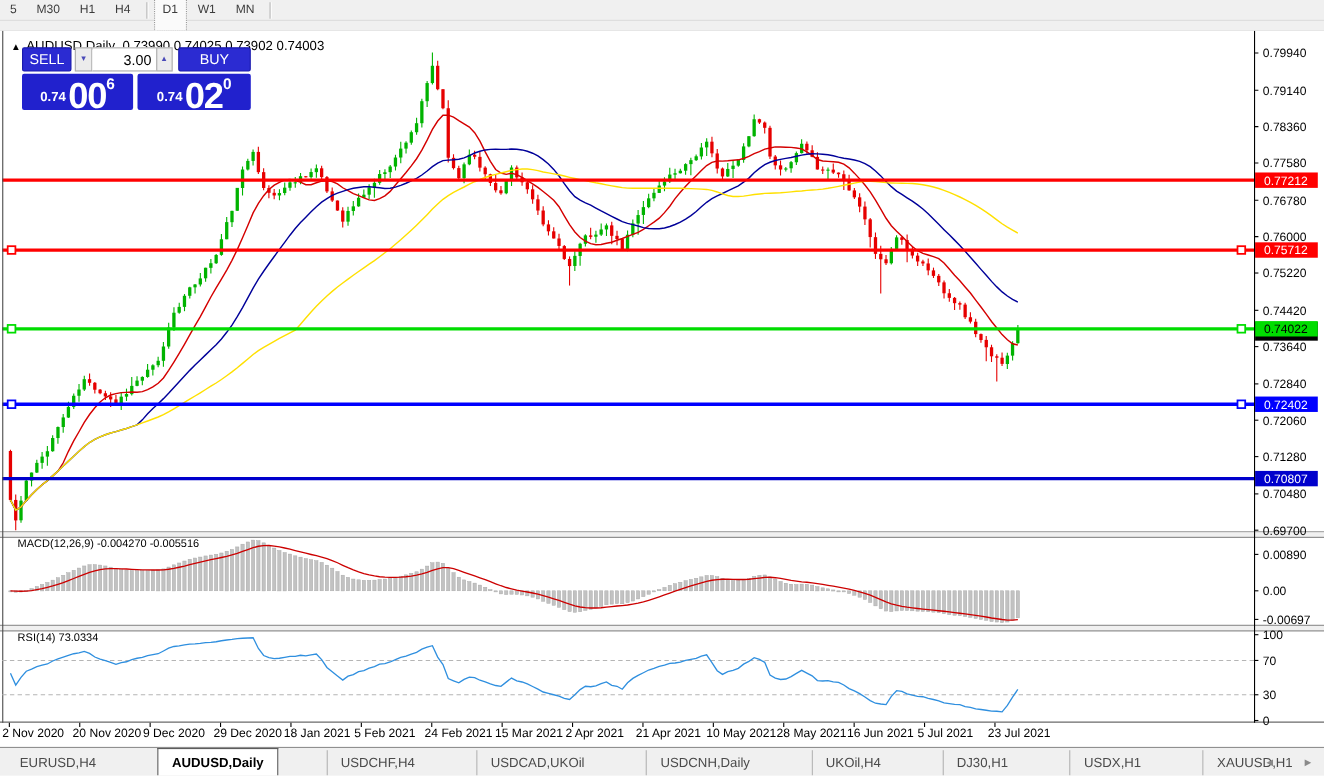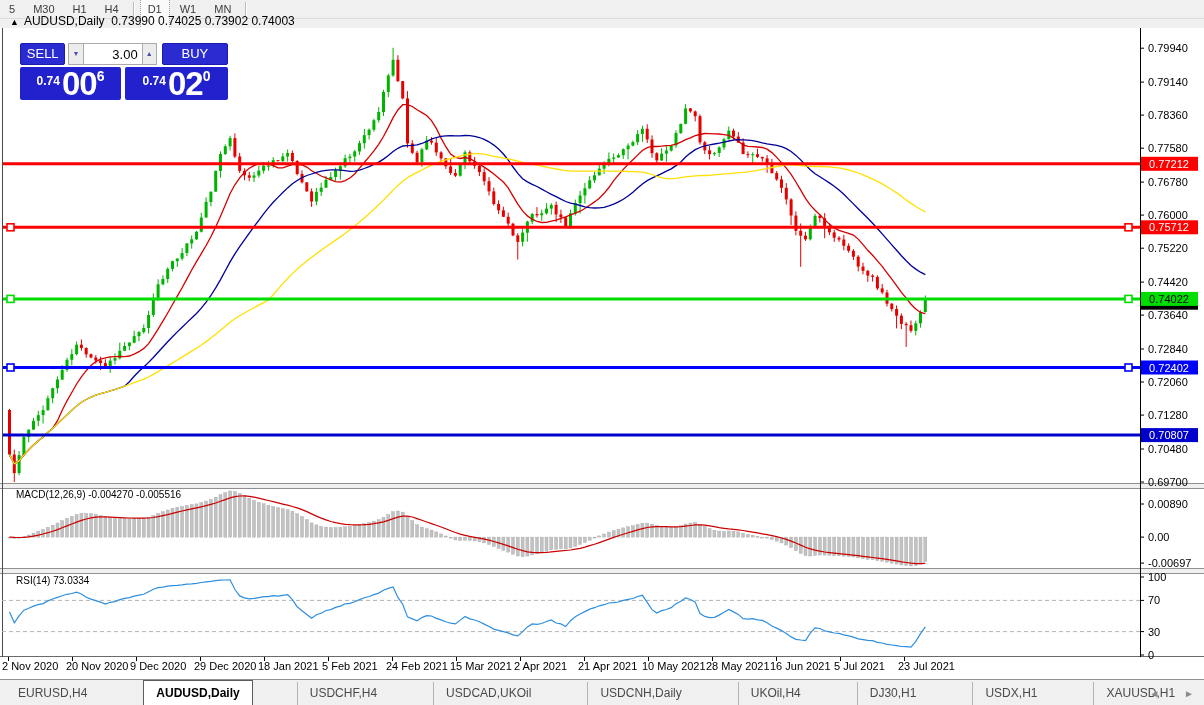--- a/index.html
+++ b/index.html
@@ -11,37 +11,37 @@
     background:#f0f0f0; border-bottom:1px solid #dcdcdc; display:flex; align-items:center; }
   .tf-btn { font-size:11px; color:#3c3c3c; padding:2px 8px; margin:0 1px; }
   .tf-btn.active { background:#fafafa; border:1px dotted #9a9a9a; padding:13px 7px; }
   .tf-sep { width:1px; height:15px; background:#b8b8b8; margin:0 5px; box-shadow:1px 0 0 #fff; }
 
   
   .chart-shell { position:absolute; top:28px; left:0; width:1204px; height:651px;
     background:#fff; border-top:1px solid #b0b0b0; }
   svg#chart-svg { position:absolute; top:28px; left:0; }
 
-  .chart-title { position:absolute; top:14px; left:10px; font-size:12px; color:#000; z-index:5; }
+  .chart-title { position:absolute; top:34px; left:10px; font-size:12px; color:#000; z-index:5; }
   .chart-title .arrow { font-size:9px; margin-right:5px; }
 
   
   .trade-panel { position:absolute; top:43px; left:8px; width:220px; z-index:6;padding-left:12px; }
   .tp-row1 { display:flex; height:22px; }
   .tp-btn { background:#2b2bd2; color:#fff; font-size:13px; text-align:center;
     line-height:20px; border:1px solid #1a1aad; border-radius:2px; }
   .sell-btn { width:48px; margin-right:3px; }
   .buy-btn  { width:70px; margin-left:5px; }
   .spin-btn { width:16px; background:#ececec; border:1px solid #ababab; color:#4a4ab8;
     font-size:7px; text-align:center; line-height:20px; }
   .vol-input { width:58px; border:1px solid #ababab; border-left:none; border-right:none;
     font-size:13px; text-align:right; padding:0 4px; font-family:"Liberation Sans",sans-serif; }
   .tp-row2 { display:flex; margin-top:2px; height:33px; }
   .price-box { background:#2121cd; color:#fff; border-radius:2px; display:flex;
-    align-items:center; justify-content:center; }
+    align-items:flex-end; justify-content:center; }
   .sell-box { width:107px; margin-right:4px; }
   .buy-box  { width:109px; }
   .p-small { font-size:12px; font-weight:bold; margin:0 2px 5px 0; }
   .p-big { font-size:33px; font-weight:bold; line-height:27px; letter-spacing:-1px; }
   .p-sup { font-size:14px; font-weight:bold; align-self:flex-start; margin-top:1px; }
 
   
   .ind-label { position:absolute; left:16px; font-size:10px; color:#000; z-index:5; }
   .macd-label { top:489px; }
   .rsi-label  { top:575px; }

